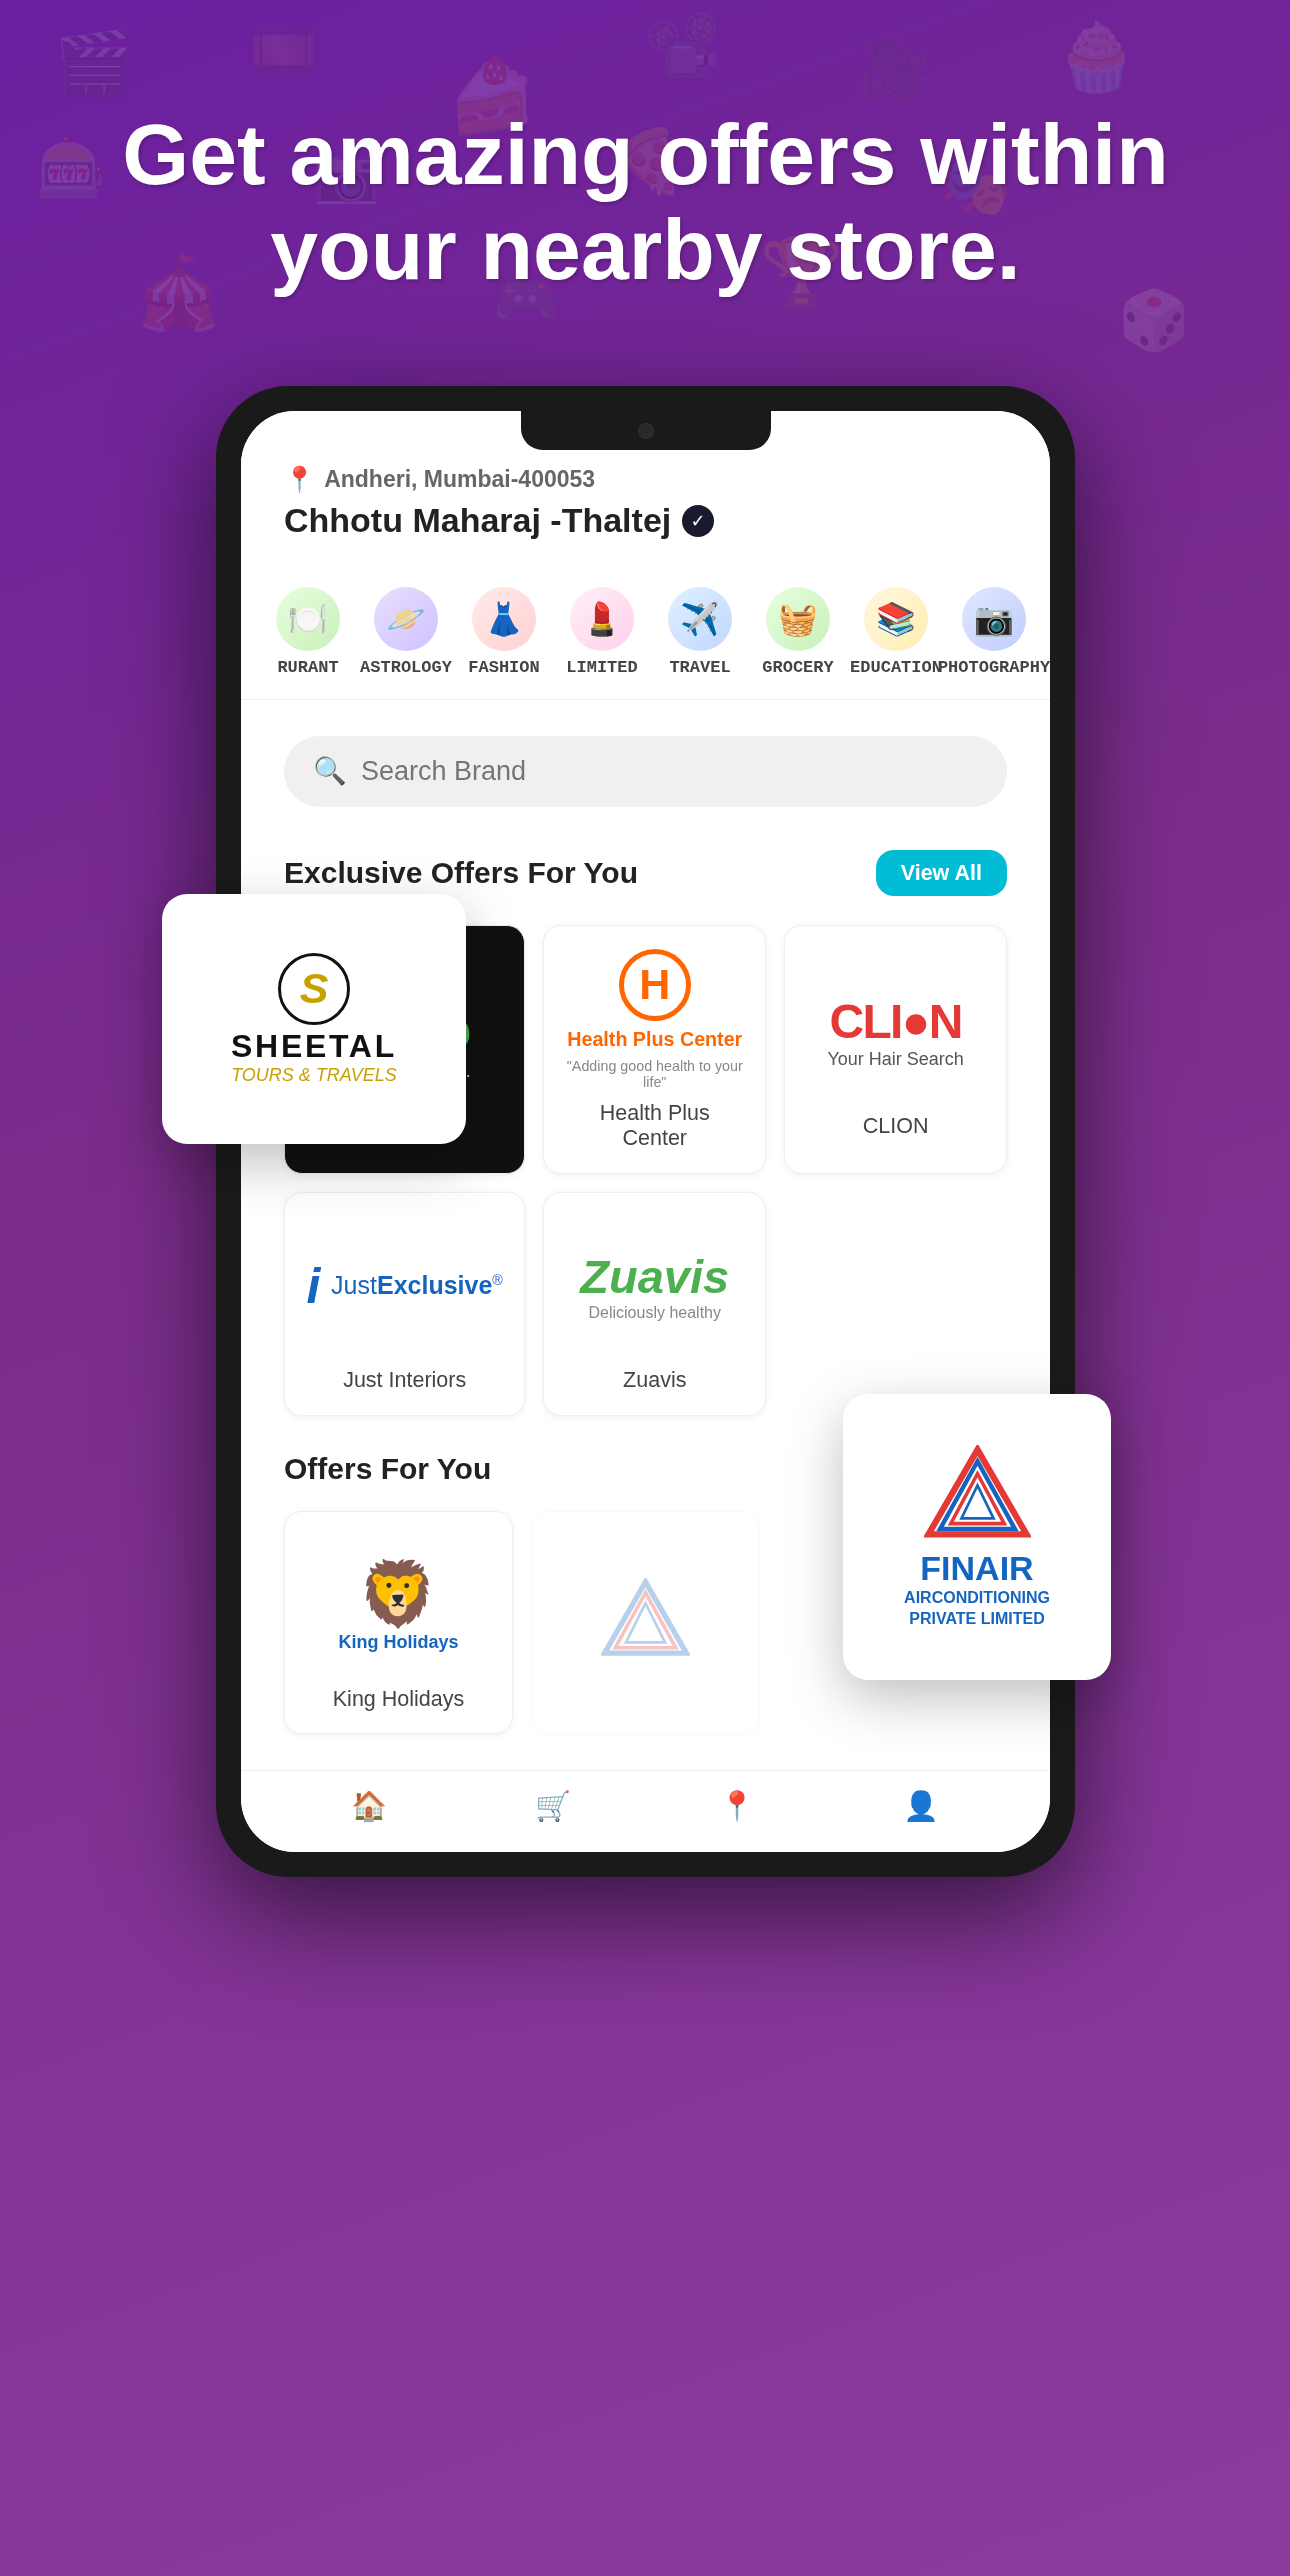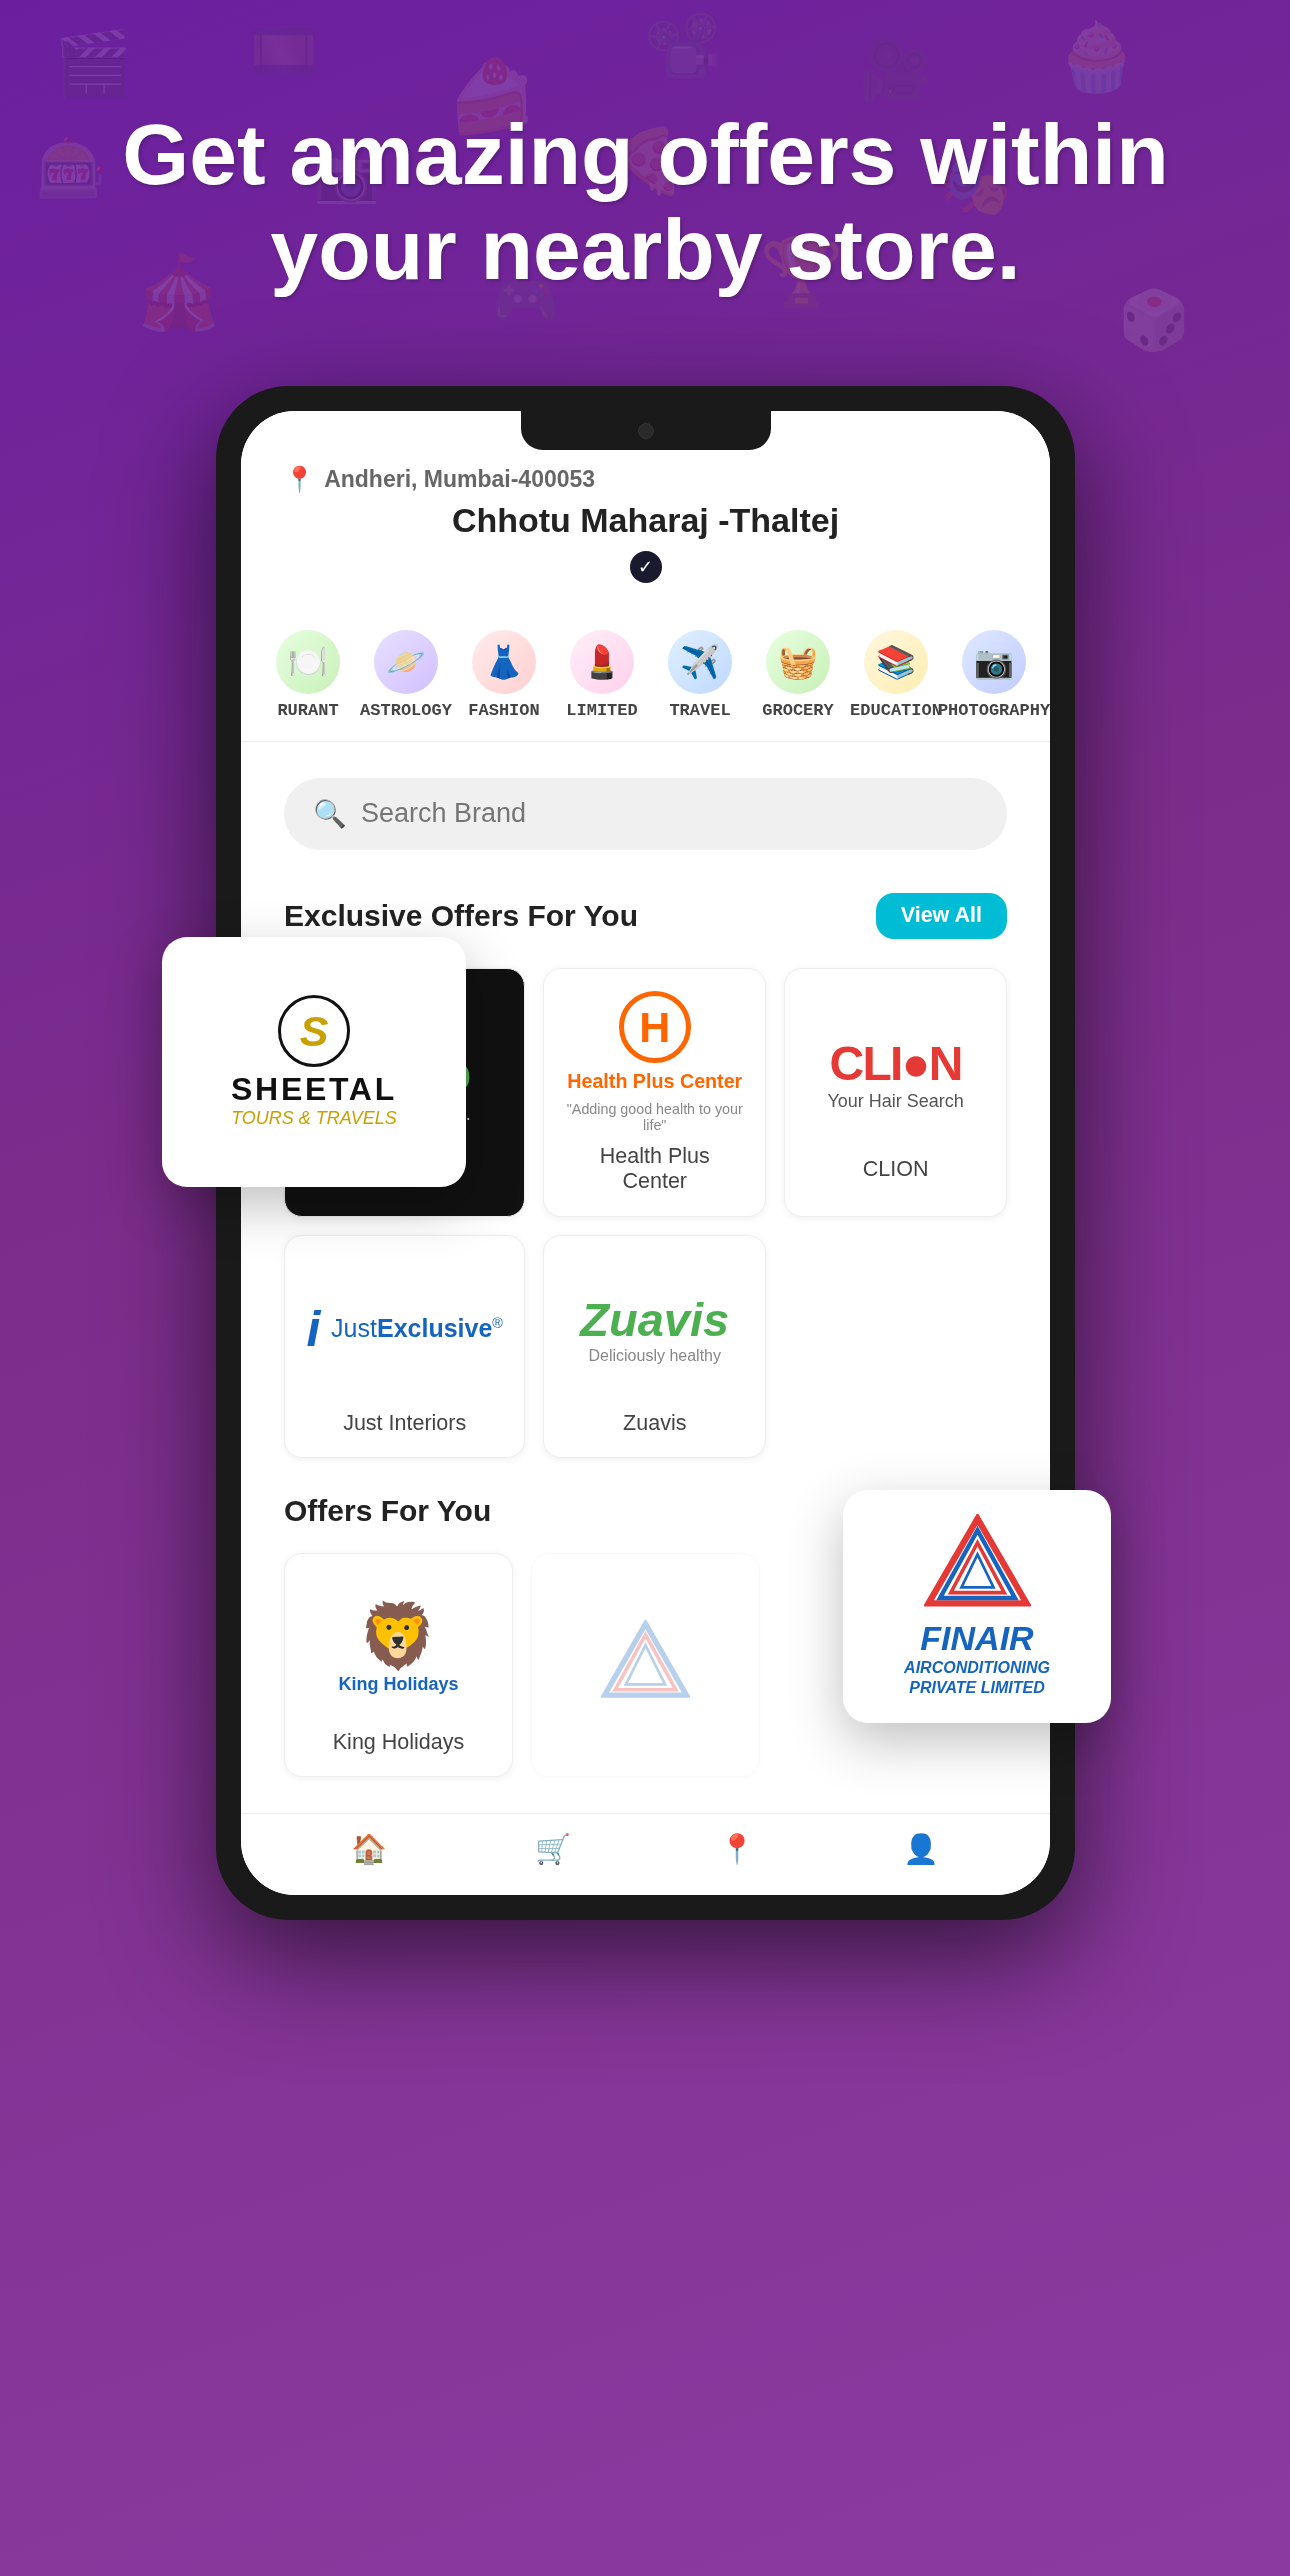--- a/index.html
+++ b/index.html
@@ -111,21 +111,20 @@
     }
     .location-text {
       color: #666;
       font-size: 23px;
       font-weight: bold;
     }
     .store-name-row {
       display: flex;
       align-items: center;
       gap: 10.7px;
-      flex-direction: column;
     }
     .store-name {
       font-size: 34px;
       font-weight: 900;
       color: #222;
     }
     .verified-icon {
       width: 32px;
       height: 32px;
       background: #1a1a2e;
@@ -403,24 +402,23 @@
       height: 100%;
       display: flex;
       flex-direction: column;
       align-items: center;
       justify-content: center;
       padding: 21.5px;
     }
 
     .finair-card {
       width: 268px;
-      height: 233px;
+      height: 286px;
       right: -36px;
       bottom: 197px;
-      font-style: italic;
     }
     .finair-inner {
       width: 100%;
       height: 100%;
       display: flex;
       flex-direction: column;
       align-items: center;
       justify-content: center;
       padding: 21.5px;
     }

